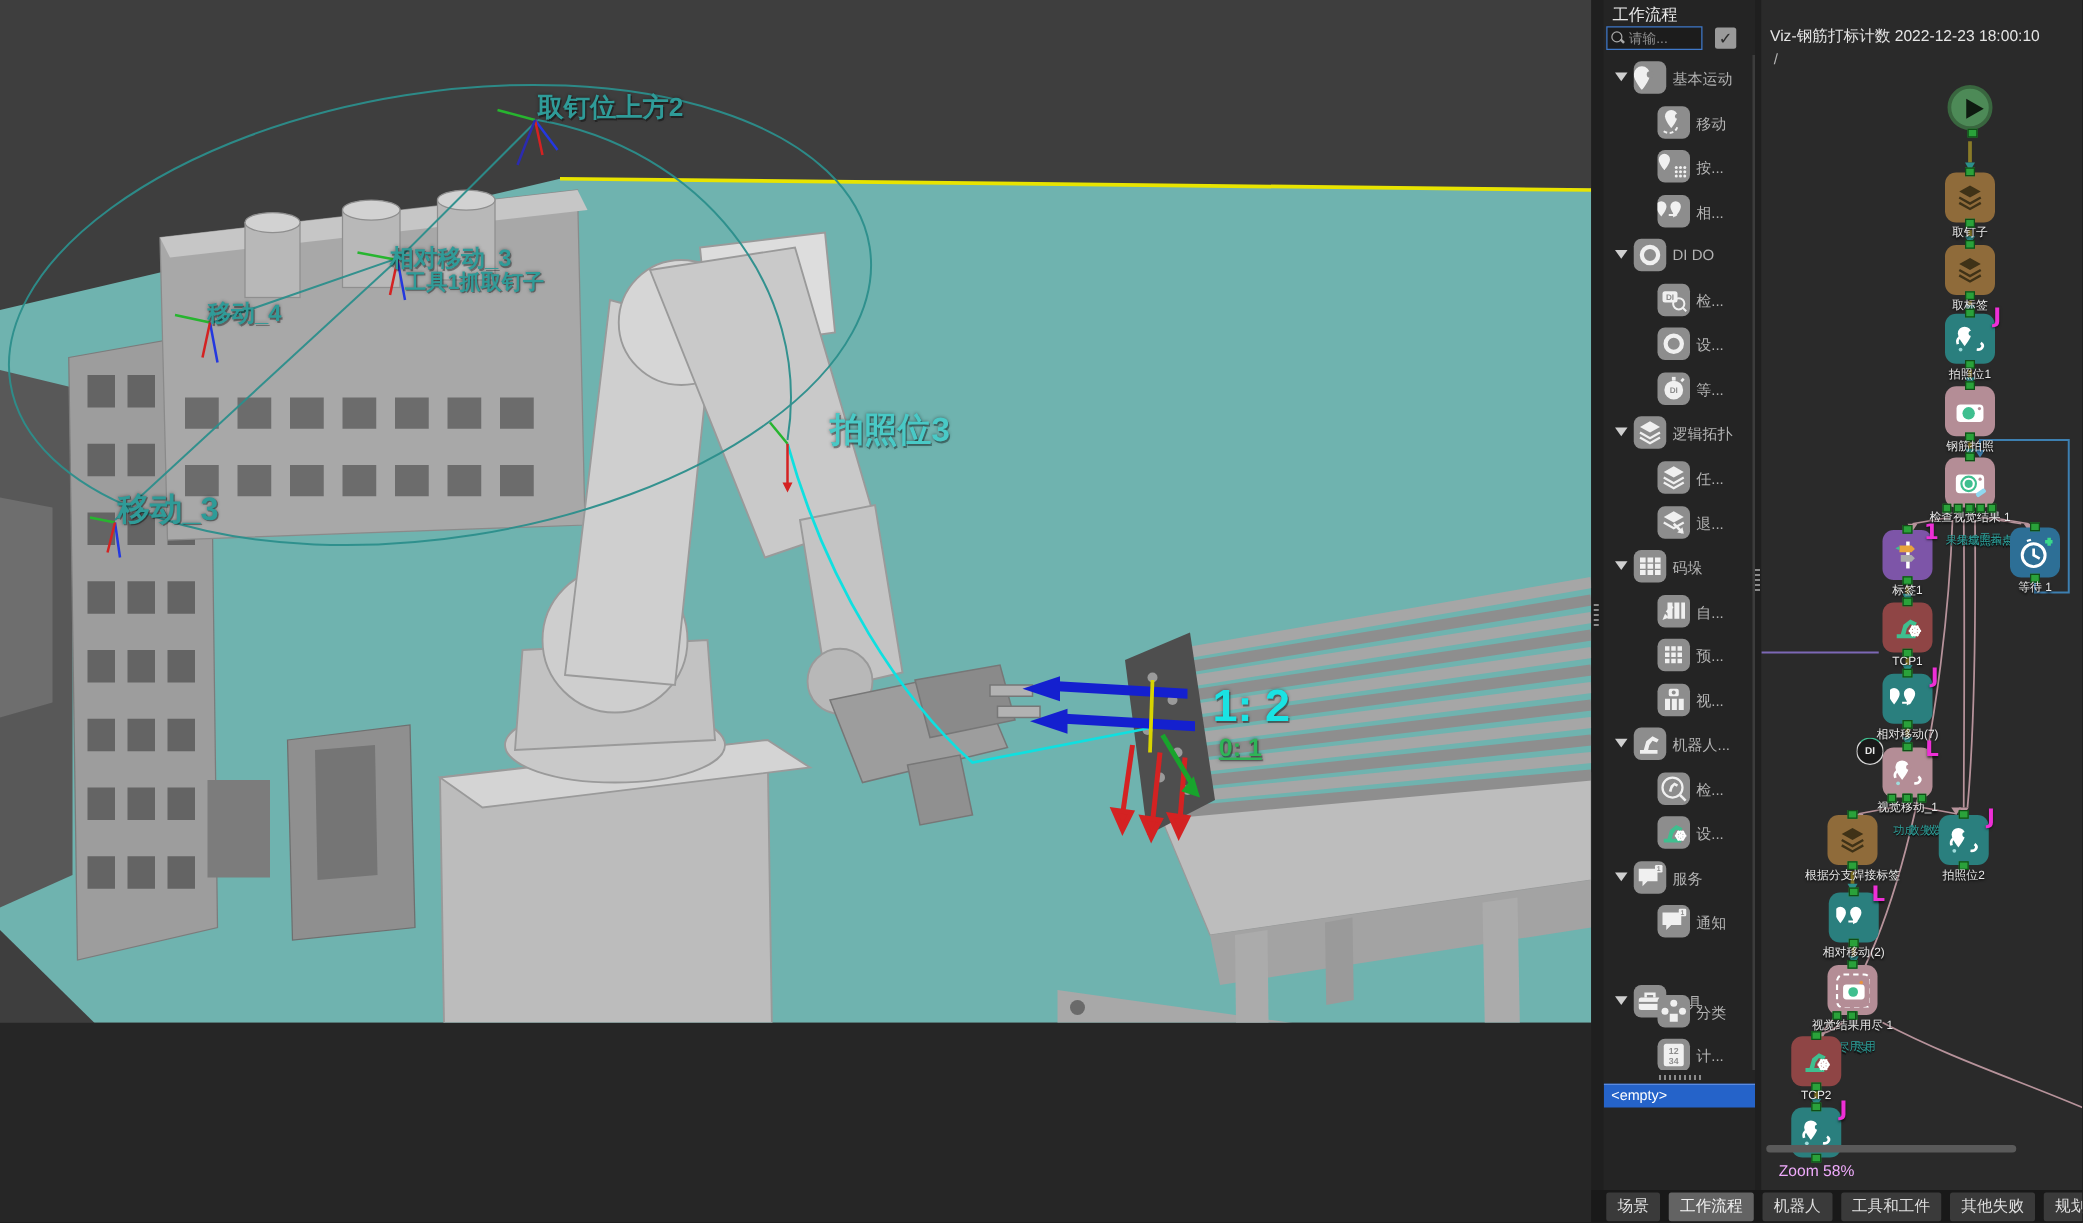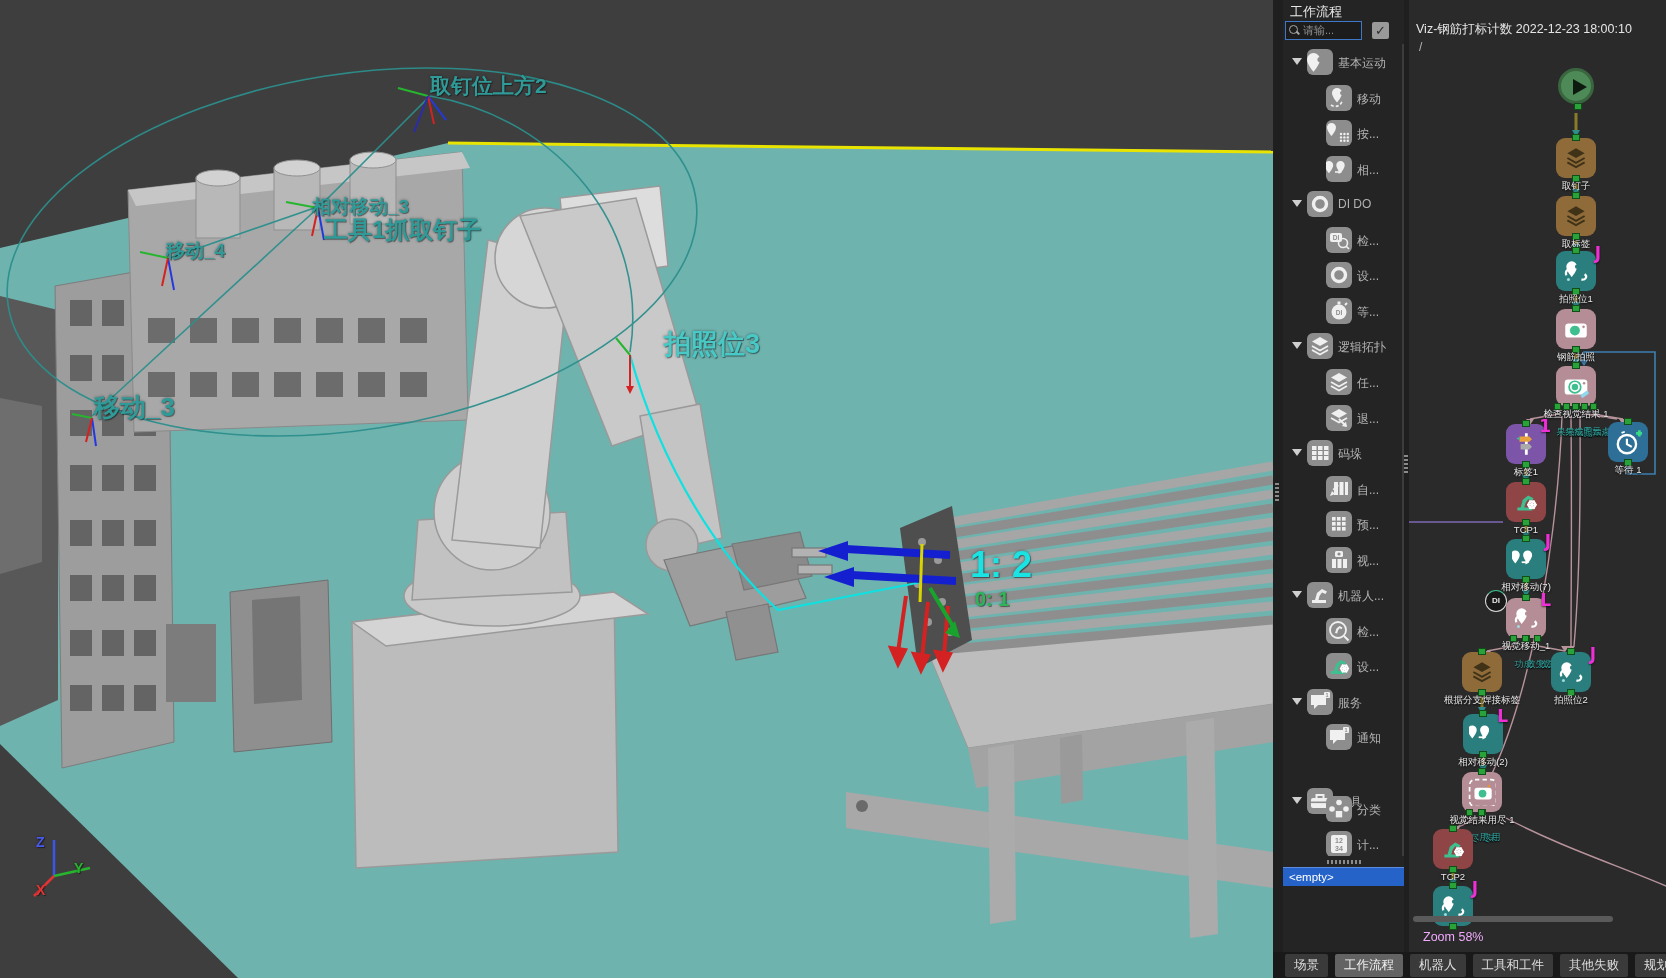--- a/index.html
+++ b/index.html
@@ -1,20 +1,20 @@
 <!DOCTYPE html>
 <html><head>
 <meta charset="utf-8">
 <style>
   html,body{margin:0;padding:0;background:#111;}
   *{box-sizing:border-box;}
   .stage{position:relative;width:1666px;height:978px;overflow:hidden;background:#262626;
          font-family:"Liberation Sans","DejaVu Sans",sans-serif;}
   
-  .viewport{position:absolute;left:0;top:0;width:1273px;height:978px;background:#3e3e3e;overflow:hidden;}
+  .viewport{position:absolute;left:0;top:0;width:1273px;height:818px;background:#3e3e3e;overflow:hidden;}
   .viewport svg{position:absolute;left:0;top:0;}
   .vp-label{position:absolute;font-weight:bold;white-space:nowrap;
             text-shadow:0 0 3px rgba(0,0,0,.45),1px 1px 0 rgba(0,0,0,.35);pointer-events:none;}
   
   .vdivider{position:absolute;top:0;height:978px;background:#1f1f1f;}
   .vdots{position:absolute;width:4px;height:18px;left:2px;
          background:repeating-linear-gradient(#8a8a8a 0 2px,transparent 2px 4px);}
   
   .library{position:absolute;left:1283px;top:0;width:121px;height:952px;background:#242424;overflow:hidden;}
   .panel-title{position:absolute;left:7px;top:3px;font-size:13px;color:#e6e6e6;}
@@ -255,26 +255,26 @@
 
       <g stroke-width="2.5">
         <line x1="54" y1="876" x2="54" y2="840" stroke="#3b55e8"></line>
         <line x1="54" y1="876" x2="90" y2="868" stroke="#27b52f"></line>
         <line x1="54" y1="876" x2="34" y2="896" stroke="#e23535"></line>
       </g>
     </svg>
     <div id="vp-labels">
         <div class="vp-label" style="left: 430px; top: 72px; font-size: 21px; color: rgb(47, 155, 152);">取钉位上方2</div>
         <div class="vp-label" style="left: 312px; top: 194px; font-size: 19px; color: rgb(47, 155, 152);">相对移动_3</div>
-        <div class="vp-label" style="left: 324px; top: 214px; font-size: 24px; color: rgb(47, 155, 152);">工具1抓取钉子</div>
+        <div class="vp-label" style="left: 324px; top: 214px; font-size: 17px; color: rgb(47, 155, 152);">工具1抓取钉子</div>
         <div class="vp-label" style="left: 166px; top: 238px; font-size: 19px; color: rgb(47, 155, 152);">移动_4</div>
         <div class="vp-label" style="left: 94px; top: 390px; font-size: 26px; color: rgb(47, 155, 152);">移动_3</div>
         <div class="vp-label" style="left: 664px; top: 326px; font-size: 27px; color: rgb(73, 201, 198);">拍照位3</div>
         <div class="vp-label" style="left: 970px; top: 544px; font-size: 36px; color: rgb(26, 227, 227);">1: 2</div>
-        <div class="vp-label" style="left: 975px; top: 588px; font-size: 20px; color: rgb(47, 180, 87);">0: 1</div>
+        <div class="vp-label" style="left: 975px; top: 588px; font-size: 20px; color: rgb(47, 180, 87); text-decoration: underline;">0: 1</div>
         <div class="vp-label" style="left: 36px; top: 834px; font-size: 14px; color: rgb(72, 88, 240);">Z</div>
         <div class="vp-label" style="left: 74px; top: 860px; font-size: 14px; color: rgb(39, 181, 47);">Y</div>
         <div class="vp-label" style="left: 36px; top: 882px; font-size: 14px; color: rgb(226, 53, 53);">X</div>
       </div>
   </div>
 
   <div class="vdivider" style="left:1273px;width:10px;">
     <div class="vdots" style="top:483px;"></div>
   </div>
   <div class="vdivider" style="left:1404px;width:5px;">

